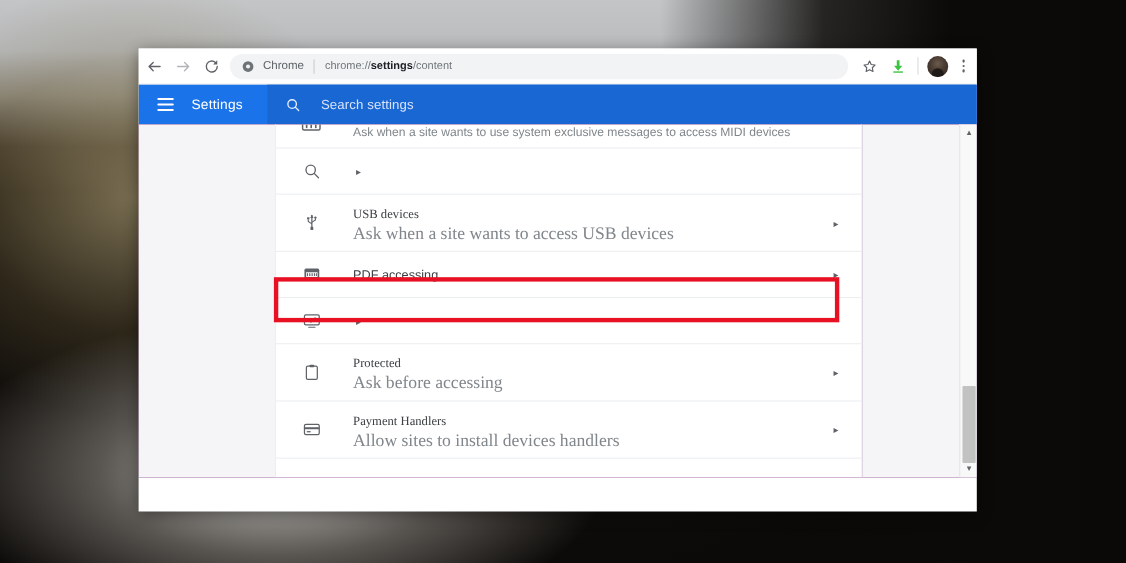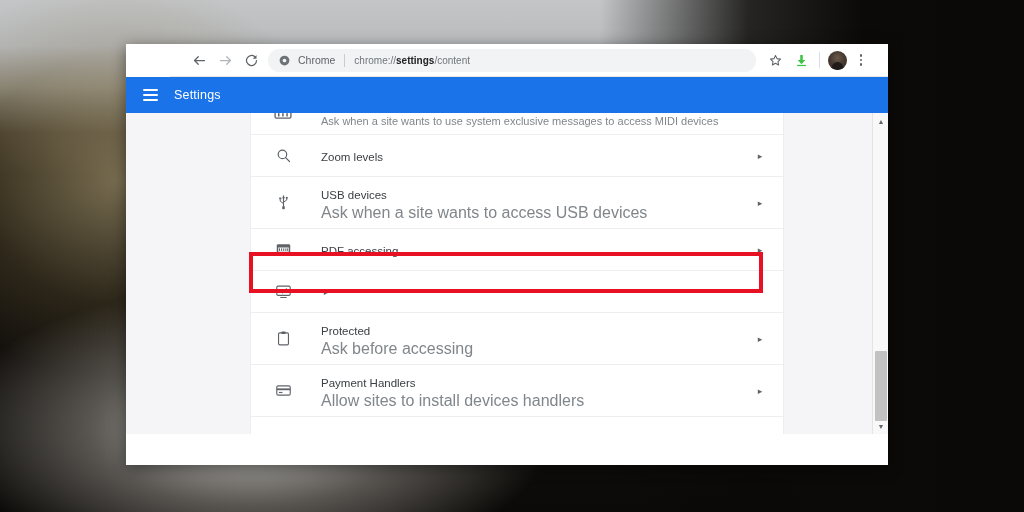--- a/index.html
+++ b/index.html
@@ -141,23 +141,22 @@
   }
   .wc-close::before { transform: rotate(45deg); }
   .wc-close::after  { transform: rotate(-45deg); }
 
   
   .toolbar {
     height: 33px;
     background: #ffffff;
     display: flex;
     align-items: center;
-    padding: 0 16px;
+    padding: 0 1px;
     border-bottom: 1px solid #e6e6e6;
-    margin-left: 44px;
   }
   .tbtn {
     width: 26px; height: 26px;
     flex: 0 0 26px;
     display: flex;
     align-items: center;
     justify-content: center;
     color: #5f6368;
   }
   .omnibox {
@@ -313,21 +312,21 @@
   }
 
   .row {
     position: relative;
     display: flex;
     align-items: center;
     padding: 0 18px 0 22px;
     border-bottom: 1px solid #eceef0;
   }
   .row-h-small { height: 42px; }
-  .row-h-large { height: 52px; }
+  .row-h-large { height: 52px; font-family: Liberation Serif, serif; }
   .row-clipped { height: 22px; border-bottom: 1px solid #eceef0; align-items: flex-start; }
 
   .row-icon {
     flex: 0 0 20px;
     width: 20px; height: 20px;
     margin-right: 28px;
     color: #5f6368;
     display: flex;
     align-items: center;
     justify-content: center;
@@ -475,20 +474,29 @@
     </div>
   </div>
 
   <div class="settings-header">
     <div class="hamburger">
       <i></i>
         <i></i>
         <i></i>
     </div>
     <div class="settings-word">Settings</div>
+    <div class="search-box">
+      <span class="search-icon">
+        <svg width="15" height="15" viewBox="0 0 24 24">
+          <circle cx="10.5" cy="10.5" r="6.2" fill="none" stroke="#e8f0fe" stroke-width="1.9"></circle>
+          <path d="M15 15l5 5" stroke="#e8f0fe" stroke-width="1.9" stroke-linecap="round"></path>
+        </svg>
+      </span>
+      <span class="search-placeholder">Search settings</span>
+    </div>
   </div>
 
   <div class="page-body">
     <div class="side-gutter"></div>
 
     <div class="content-card">
 
       <div class="row row-clipped">
         <span class="clipped-icon">
           <svg width="20" height="20" viewBox="0 0 24 24">
@@ -500,23 +508,20 @@
         </span>
         <span class="clipped-sub">Ask when a site wants to use system exclusive messages to access MIDI devices</span>
       </div>
 
       <div class="row row-h-small">
         <span class="row-icon">
           <svg width="17" height="17" viewBox="0 0 24 24">
             <circle cx="10.5" cy="10.5" r="6" fill="none" stroke="#5f6368" stroke-width="1.7"></circle>
             <path d="M15 15l5.5 5.5" stroke="#5f6368" stroke-width="1.7" stroke-linecap="round"></path>
           </svg>
-        </span>
-        <span class="row-text">
-          <span class="row-title">Zoom levels</span>
         </span>
         <span class="row-chevron">▸</span>
       </div>
 
       <div class="row row-h-large">
         <span class="row-icon">
           <svg width="17" height="17" viewBox="0 0 24 24">
             <path d="M12 2.5v15" stroke="#5f6368" stroke-width="1.6" stroke-linecap="round"></path>
             <path d="M12 2.5l2.2 3.4h-4.4z" fill="#5f6368"></path>
             <path d="M12 13.5L7.4 10.2V7.6" stroke="#5f6368" stroke-width="1.4" fill="none"></path>

